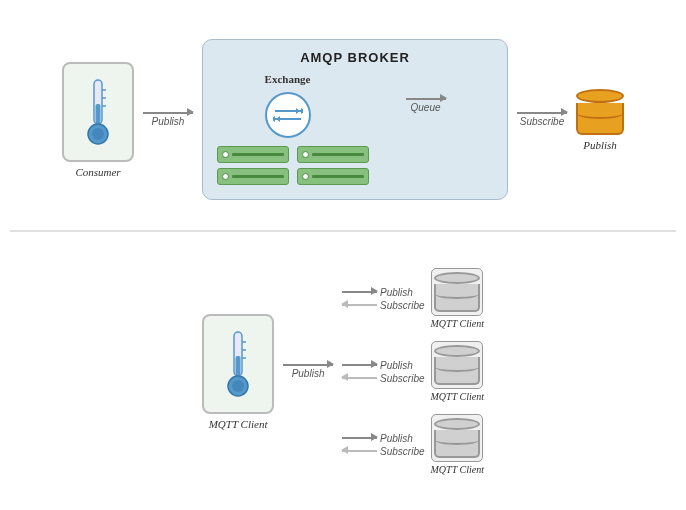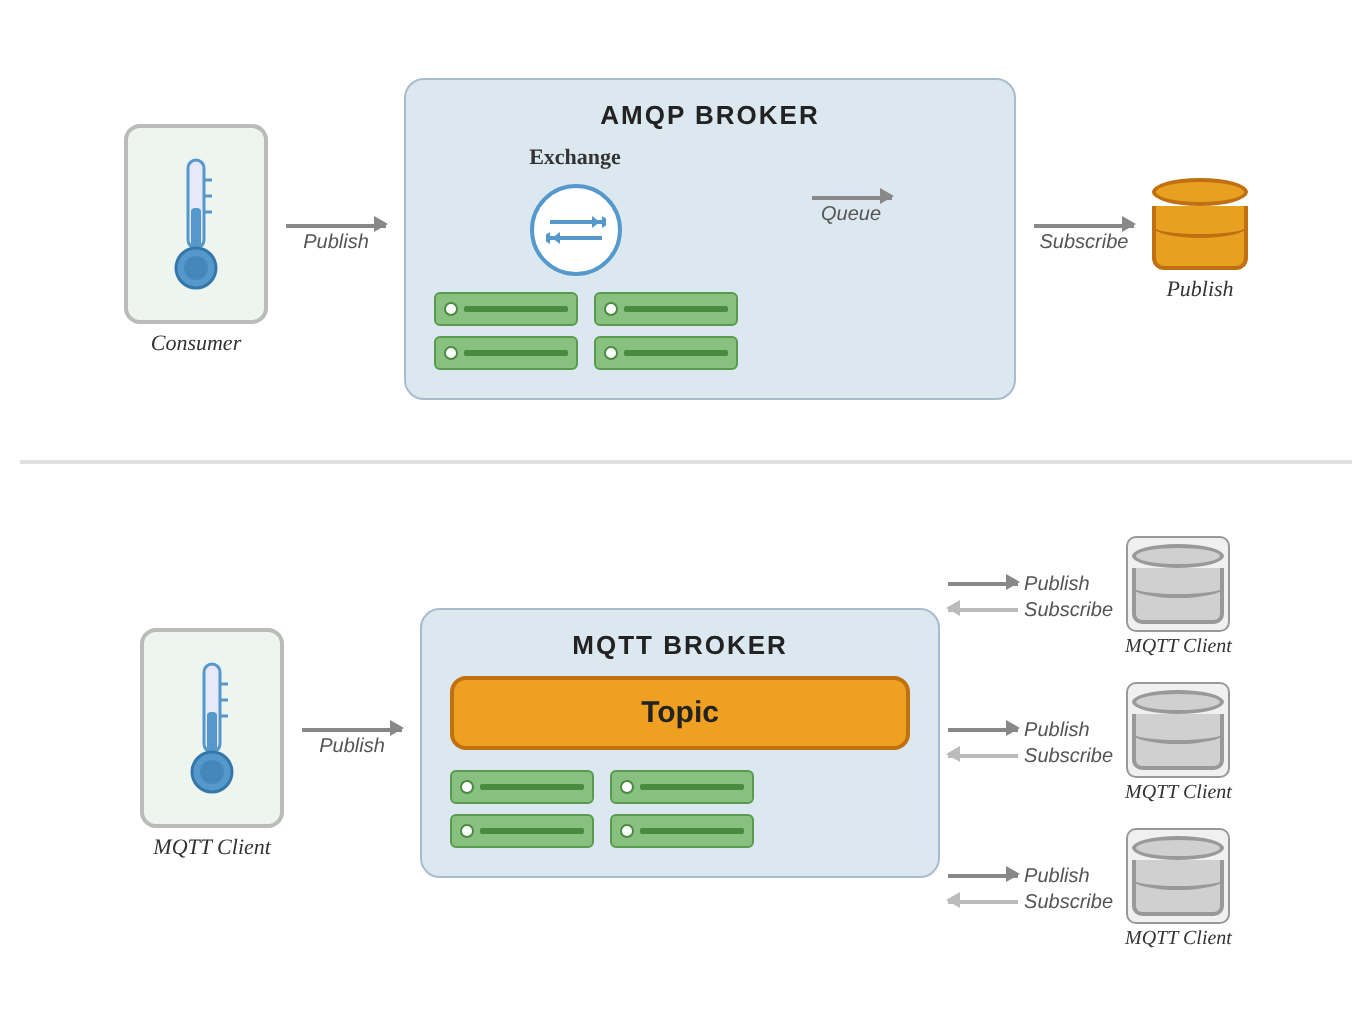--- a/index.html
+++ b/index.html
@@ -397,48 +397,20 @@
         </svg>
       </div>
       <div style="font-style:italic; font-size:11px; text-align:center; color:#333;">MQTT Client</div>
     </div>
 
     <div class="arrow-between">
       <div class="arrow-line-right"></div>
       <span style="font-size:10px; color:#555; font-style:italic; margin-top:2px;">Publish</span>
     </div>
 
-    <div class="mqtt-broker-box">
-      <div class="broker-title">MQTT BROKER</div>
-
-      <div class="topic-button">Topic</div>
-
-      <div class="binding-area">
-        <div class="binding-row-pair">
-          <div class="chip-green">
-            <div class="chip-dot"></div>
-            <div class="chip-bar"></div>
-          </div>
-          <div class="chip-green">
-            <div class="chip-dot"></div>
-            <div class="chip-bar"></div>
-          </div>
-        </div>
-        <div class="binding-row-pair">
-          <div class="chip-green">
-            <div class="chip-dot"></div>
-            <div class="chip-bar"></div>
-          </div>
-          <div class="chip-green">
-            <div class="chip-dot"></div>
-            <div class="chip-bar"></div>
-          </div>
-        </div>
-      </div>
-    </div>
 
     <div style="display:flex; flex-direction:column; gap:12px; align-items:flex-start;">
 
       <div style="display:flex; align-items:center; gap:6px;">
         <div class="pub-sub-pair">
           <div class="pub-sub-row">
             <div class="arrow-line-right" style="width:35px;"></div>
             <span style="font-size:10px; color:#555; font-style:italic;">Publish</span>
           </div>
           <div class="pub-sub-row">

